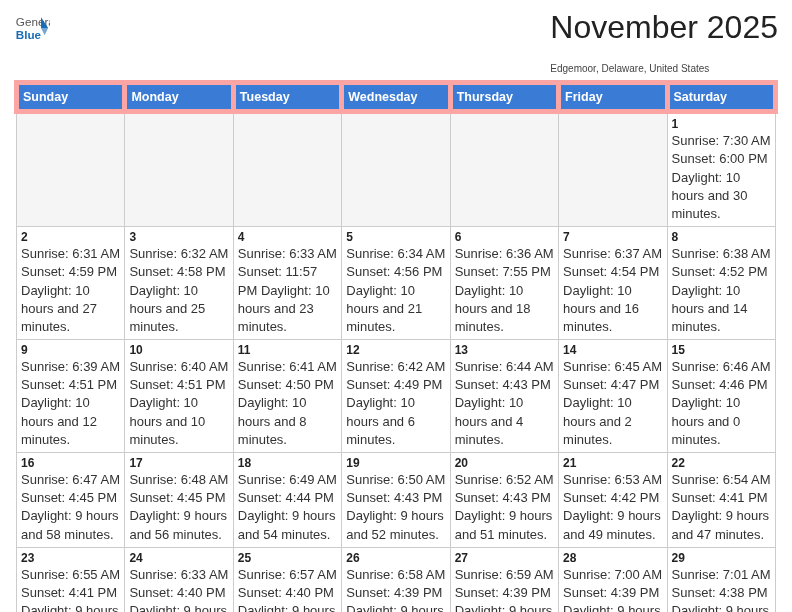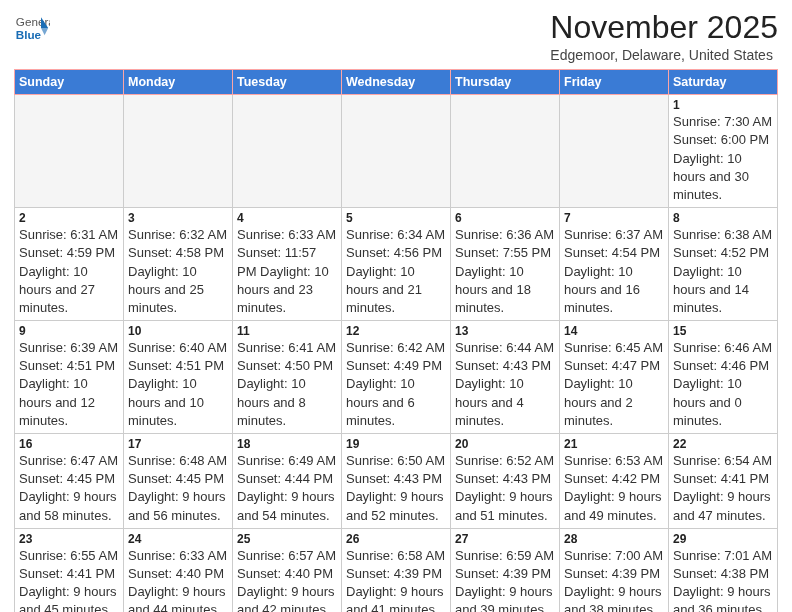--- a/index.html
+++ b/index.html
@@ -34,37 +34,37 @@
     .title-block {
       text-align: left;
     }
     .month-title {
       font-size: 32px;
       font-weight: normal;
       color: #222;
       line-height: 1.1;
     }
     .location {
-      font-size: 14px;
+      font-size: 10px;
       color: #444;
-      margin-top: 2px;
+      margin-top: 18px;
     }
     .calendar {
       width: 100%;
       border-collapse: collapse;
       table-layout: fixed;
     }
     .calendar th {
       background: #3a7bd5;
       color: #fff;
       font-size: 12.5px;
       font-weight: bold;
       padding: 5px 4px;
       text-align: left;
-      border: 1px solid #fca5a5;
+      border: 5px solid #fca5a5;
     }
     .calendar td {
       border: 1px solid #ccc;
       vertical-align: top;
       padding: 3px 4px;
       font-size: 10px;
       color: #333;
       background: #fff;
       height: 72px;
     }

